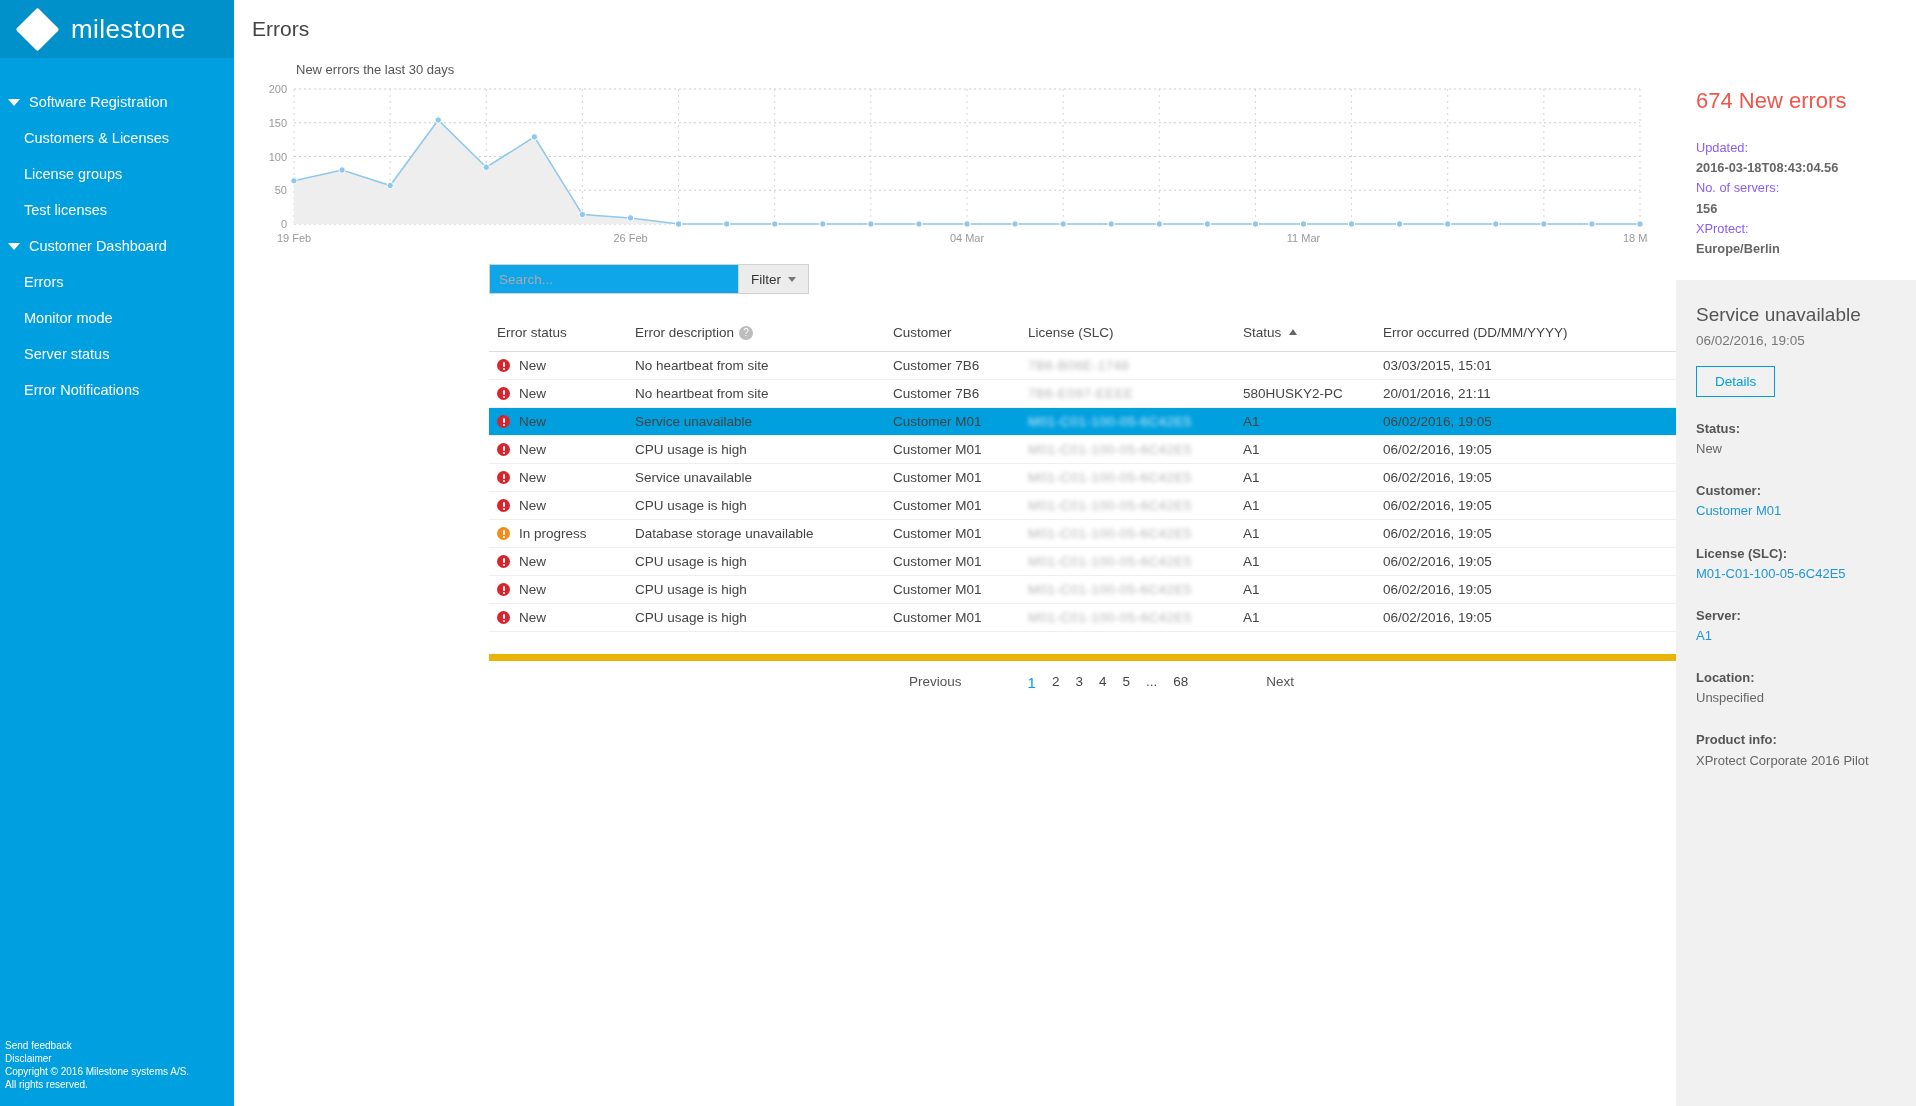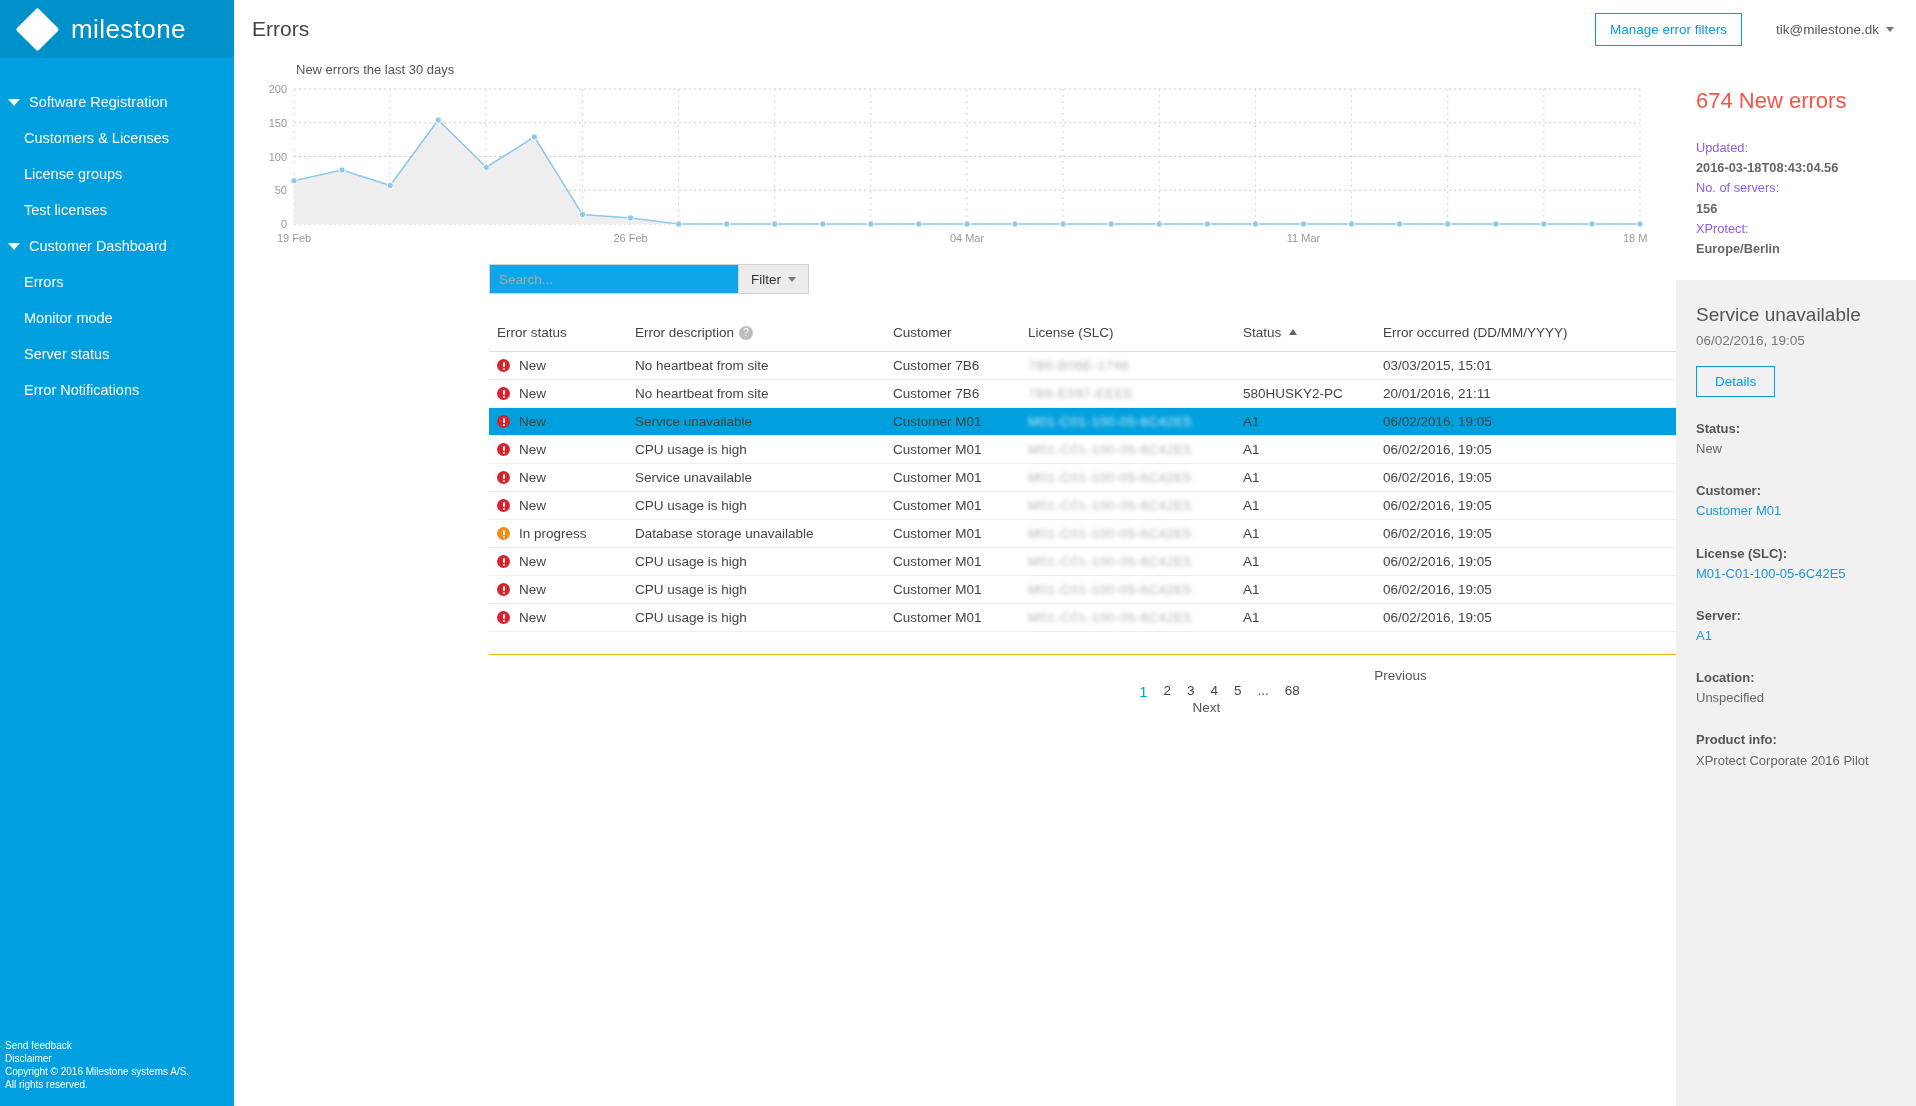--- a/index.html
+++ b/index.html
@@ -139,30 +139,30 @@
     width: 2px; height: 2px; background: #fff; border-radius: 50%;
   }
   .slc-redacted {
     display: inline-block; color: #b6b6b6; filter: blur(2.1px);
     letter-spacing: .4px; user-select: none;
   }
   tr.selected .slc-redacted { color: #cdeaf8; }
 
   
   .pagination {
-    margin: 22px 24px 0 255px; border-top: 1px solid #eab308;
-    padding-top: 13px; display: flex; align-items: center;
-    font-size: 13.5px; color: #555; position: relative; height: 40px; flex-direction: column;
+    margin: 22px 24px 0 255px; border-top: 7px solid #eab308;
+    padding-top: 13px; display: flex; align-items: flex-start;
+    font-size: 13.5px; color: #555; position: relative; height: 40px;
   }
   .pg-prev { margin-left: 420px; cursor: pointer; }
   .pg-nums { display: flex; gap: 0; margin-left: 58px; }
   .pg-num { padding: 0 8px; cursor: pointer; color: #444; }
   .pg-num.active { color: #00a0df; font-size: 15px; }
   .pg-dots { padding: 0 8px; color: #555; }
-  .pg-next { margin-left: 32px; cursor: pointer; }
+  .pg-next { margin-left: 70px; cursor: pointer; }
   .ipp { margin-left: auto; display: flex; align-items: center; gap: 7px; }
   .ipp-select {
     border: 1px solid #d2d2d2; background: #fff; padding: 2px 6px;
     font-size: 13px; color: #333; cursor: pointer;
     display: flex; align-items: center; gap: 6px;
   }
 
   
   .rail {
     position: absolute; top: 58px; right: 0; width: 240px; bottom: 0;
@@ -226,27 +226,20 @@
       <a>Disclaimer</a>
       <div class="copy">Copyright © 2016 Milestone systems A/S.</div>
       <div>All rights reserved.</div>
     </div>
   </aside>
 
   <section class="main">
 
     <header class="topbar">
       <h1 class="page-title">Errors</h1>
-      <div class="topbar-right">
-        <button class="btn-outline">Manage error filters</button>
-        <div class="user-menu">
-          <span>tik@milestone.dk</span>
-          <span class="caret-sm"></span>
-        </div>
-      </div>
     </header>
 
     <div class="chart-wrap">
       <div class="chart-title">New errors the last 30 days</div>
       <div class="chart-box">
         <svg class="chart-svg" id="chart-svg" width="1390" height="175" viewBox="0 0 1390 175">
             <line x1="36" y1="143" x2="1382" y2="143" stroke="#cccccc" stroke-width="1" stroke-dasharray="2,3"></line>
             <text x="29" y="147" text-anchor="end" font-size="11" fill="#999" font-family="&quot;Liberation Sans&quot;, sans-serif">0</text>
             <line x1="36" y1="109.25" x2="1382" y2="109.25" stroke="#cccccc" stroke-width="1" stroke-dasharray="2,3"></line>
             <text x="29" y="113.25" text-anchor="end" font-size="11" fill="#999" font-family="&quot;Liberation Sans&quot;, sans-serif">50</text>

